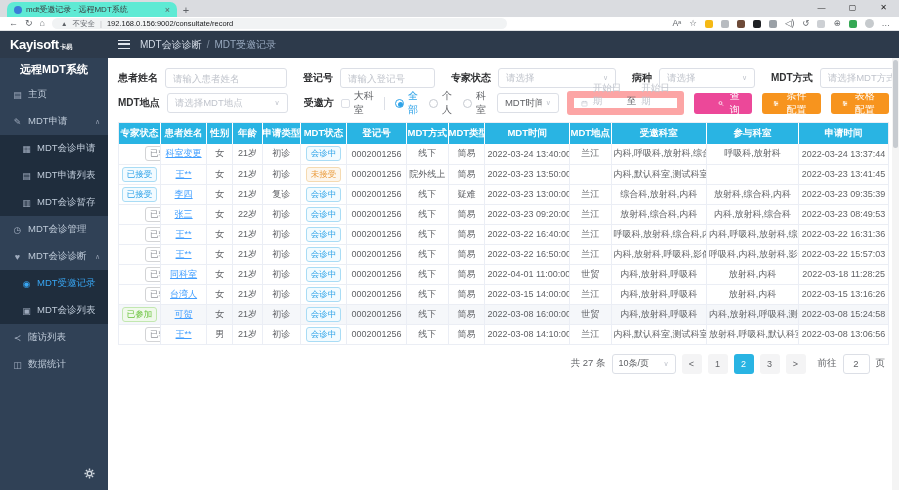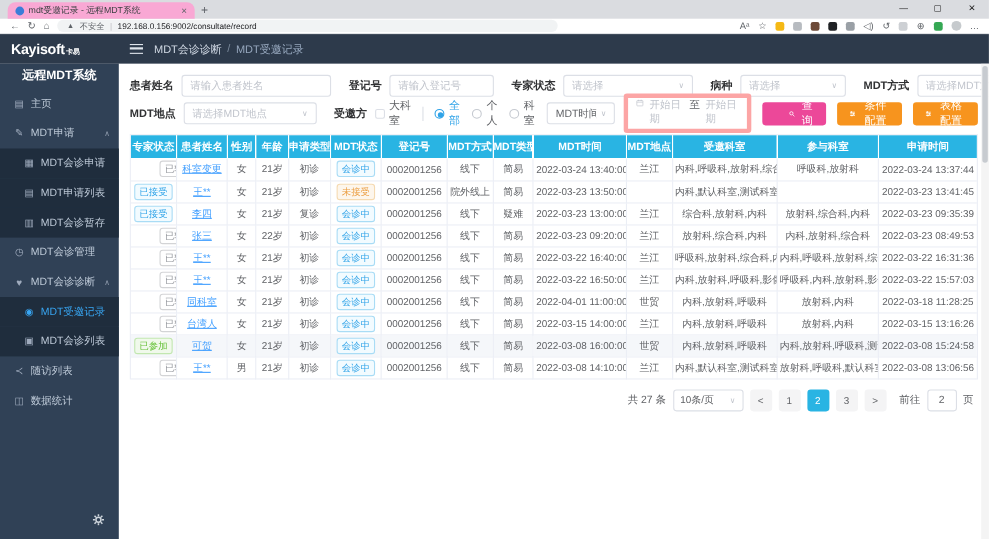--- a/index.html
+++ b/index.html
@@ -1,21 +1,21 @@
 <!DOCTYPE html>
 <html><head>
 <meta charset="utf-8">
 <style>
   * { margin:0; padding:0; box-sizing:border-box; }
   body { font-family:"Liberation Sans","DejaVu Sans",sans-serif; }
   .screen { width:899px; height:490px; position:relative; overflow:hidden; background:#fff; }
 
   
   .tab-strip { height:17px; background:#dadce0; display:flex; align-items:flex-end; padding-left:7px; position:relative; }
-  .tab { height:15px; width:170px; background:#f9a8d4; border-radius:7px 7px 0 0; display:flex; align-items:center; gap:4px; padding:0 7px; font-size:8px; color:#3c4043; }
+  .tab { height:15px; width:170px; background:#5eead4; border-radius:7px 7px 0 0; display:flex; align-items:center; gap:4px; padding:0 7px; font-size:8px; color:#3c4043; }
   .favicon { width:8px; height:8px; border-radius:50%; background:#3b7dd8; flex-shrink:0; }
   .tab-title { flex:1; white-space:nowrap; overflow:hidden; }
   .tab-close { color:#5f6368; font-size:9px; }
   .new-tab { width:18px; height:15px; display:flex; align-items:center; justify-content:center; color:#5f6368; font-size:11px; }
   .win-controls { position:absolute; right:0; top:0; height:15px; display:flex; }
   .win-controls span { width:31px; text-align:center; font-size:8px; color:#222; line-height:15px; }
 
   .address-bar { height:14px; background:#fff; border-bottom:1px solid #e1e3e6; display:flex; align-items:center; gap:7px; padding:0 9px; }
   .nav-ic { color:#5f6368; font-size:9px; line-height:1; }
   .url-pill { width:455px; height:11px; background:#f1f3f4; border-radius:6px; display:flex; align-items:center; gap:5px; padding:0 9px; font-size:7.5px; color:#5f6368; }
@@ -67,21 +67,21 @@
   .f-sel .ph.dark { color:#606266; }
   .caret { color:#c0c4cc; font-size:7px; margin-left:4px; }
   .cb { width:9px; height:9px; border:1px solid #dcdfe6; border-radius:2px; background:#fff; margin-right:4px; flex-shrink:0; }
   .cb-label { color:#606266; }
   .vline { width:1px; height:13px; background:#dcdfe6; margin:0 10px; }
   .radio-item { display:flex; align-items:center; margin-right:11px; color:#606266; }
   .radio { width:9px; height:9px; border:1px solid #c6cad1; border-radius:50%; margin-right:4px; position:relative; background:#fff; flex-shrink:0; }
   .radio.on { border-color:#2fa3e8; }
   .radio.on::after { content:""; position:absolute; left:2px; top:2px; width:5px; height:5px; border-radius:50%; background:#2fa3e8; }
   .radio-item.on { color:#2fa3e8; }
-  .date-box { height:36px; border:4px solid #fca5a5; border-radius:3px; display:flex; align-items:flex-start; gap:5px; padding:0 7px; width:158px; }
+  .date-box { height:24px; border:7px solid #fca5a5; border-radius:3px; display:flex; align-items:flex-end; gap:5px; padding:0 7px; width:158px; }
   .date-box .ph { color:#c0c4cc; font-size:9.5px; }
   .date-box .to { color:#606266; font-size:9.5px; }
   .btn { height:21px; border:none; border-radius:3px; color:#fff; font-size:10px; display:flex; align-items:center; gap:4px; padding:0 11px; margin-left:10px; cursor:pointer; font-family:inherit; }
   .btn-search { background:#ec4899;padding-left:24px; }
   .btn-orange { background:#f7941e; }
 
   
   .grid-wrap { margin-top:8px; border:1px solid #ebeef5; border-bottom:none; }
   table.grid { width:100%; border-collapse:collapse; table-layout:fixed; }
   .grid th { background:#29b4e3; color:#fff; font-size:9.5px; font-weight:700; height:21px; border-right:1px solid rgba(255,255,255,.45); white-space:nowrap; overflow:hidden; }
@@ -225,21 +225,21 @@
             </g>
           </svg>
       </span>
     </aside>
 
     <main class="content">
 
       <div class="f-row">
         <div class="f-group">
           <span class="f-label">患者姓名</span>
-          <input class="f-input" style="width: 136px;" placeholder="请输入患者姓名">
+          <input class="f-input" style="width: 122px;" placeholder="请输入患者姓名">
         </div>
         <div class="f-group">
           <span class="f-label">登记号</span>
           <input class="f-input" style="width: 95px;" placeholder="请输入登记号">
         </div>
         <div class="f-group">
           <span class="f-label">专家状态</span>
           <div class="f-sel" style="width:118px;">
             <span class="ph">请选择</span>
             <span class="caret">∨</span>

